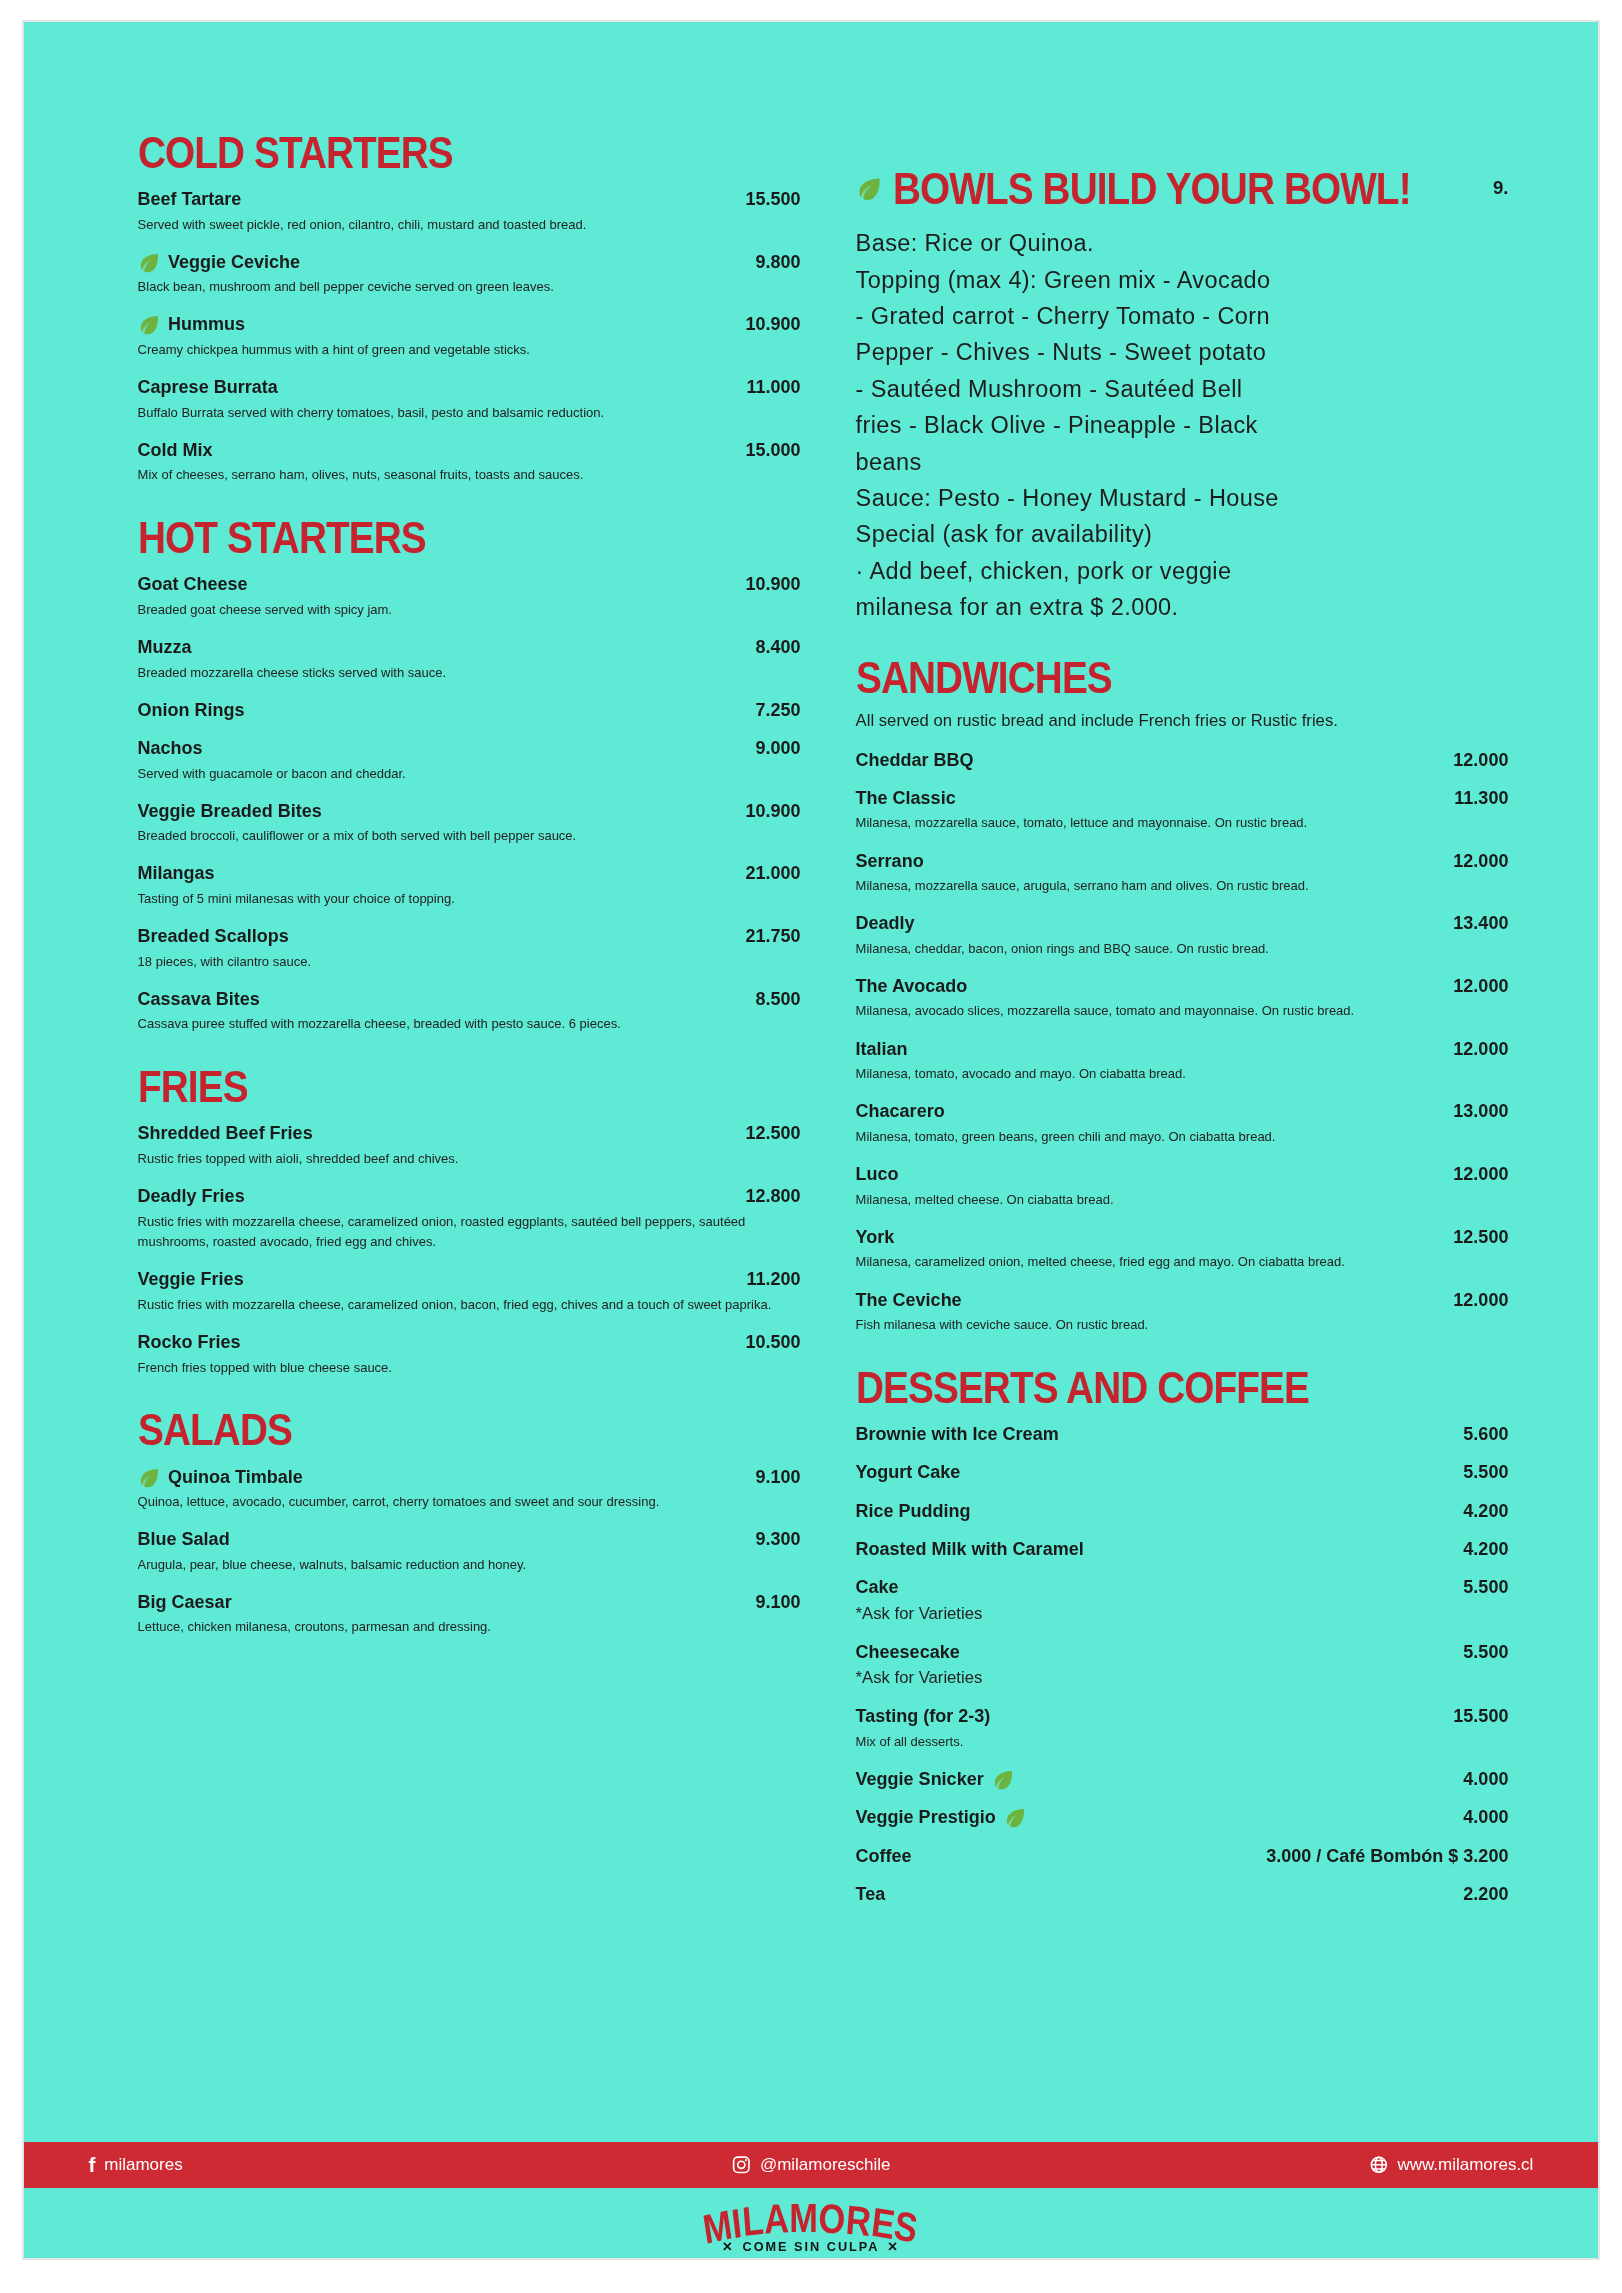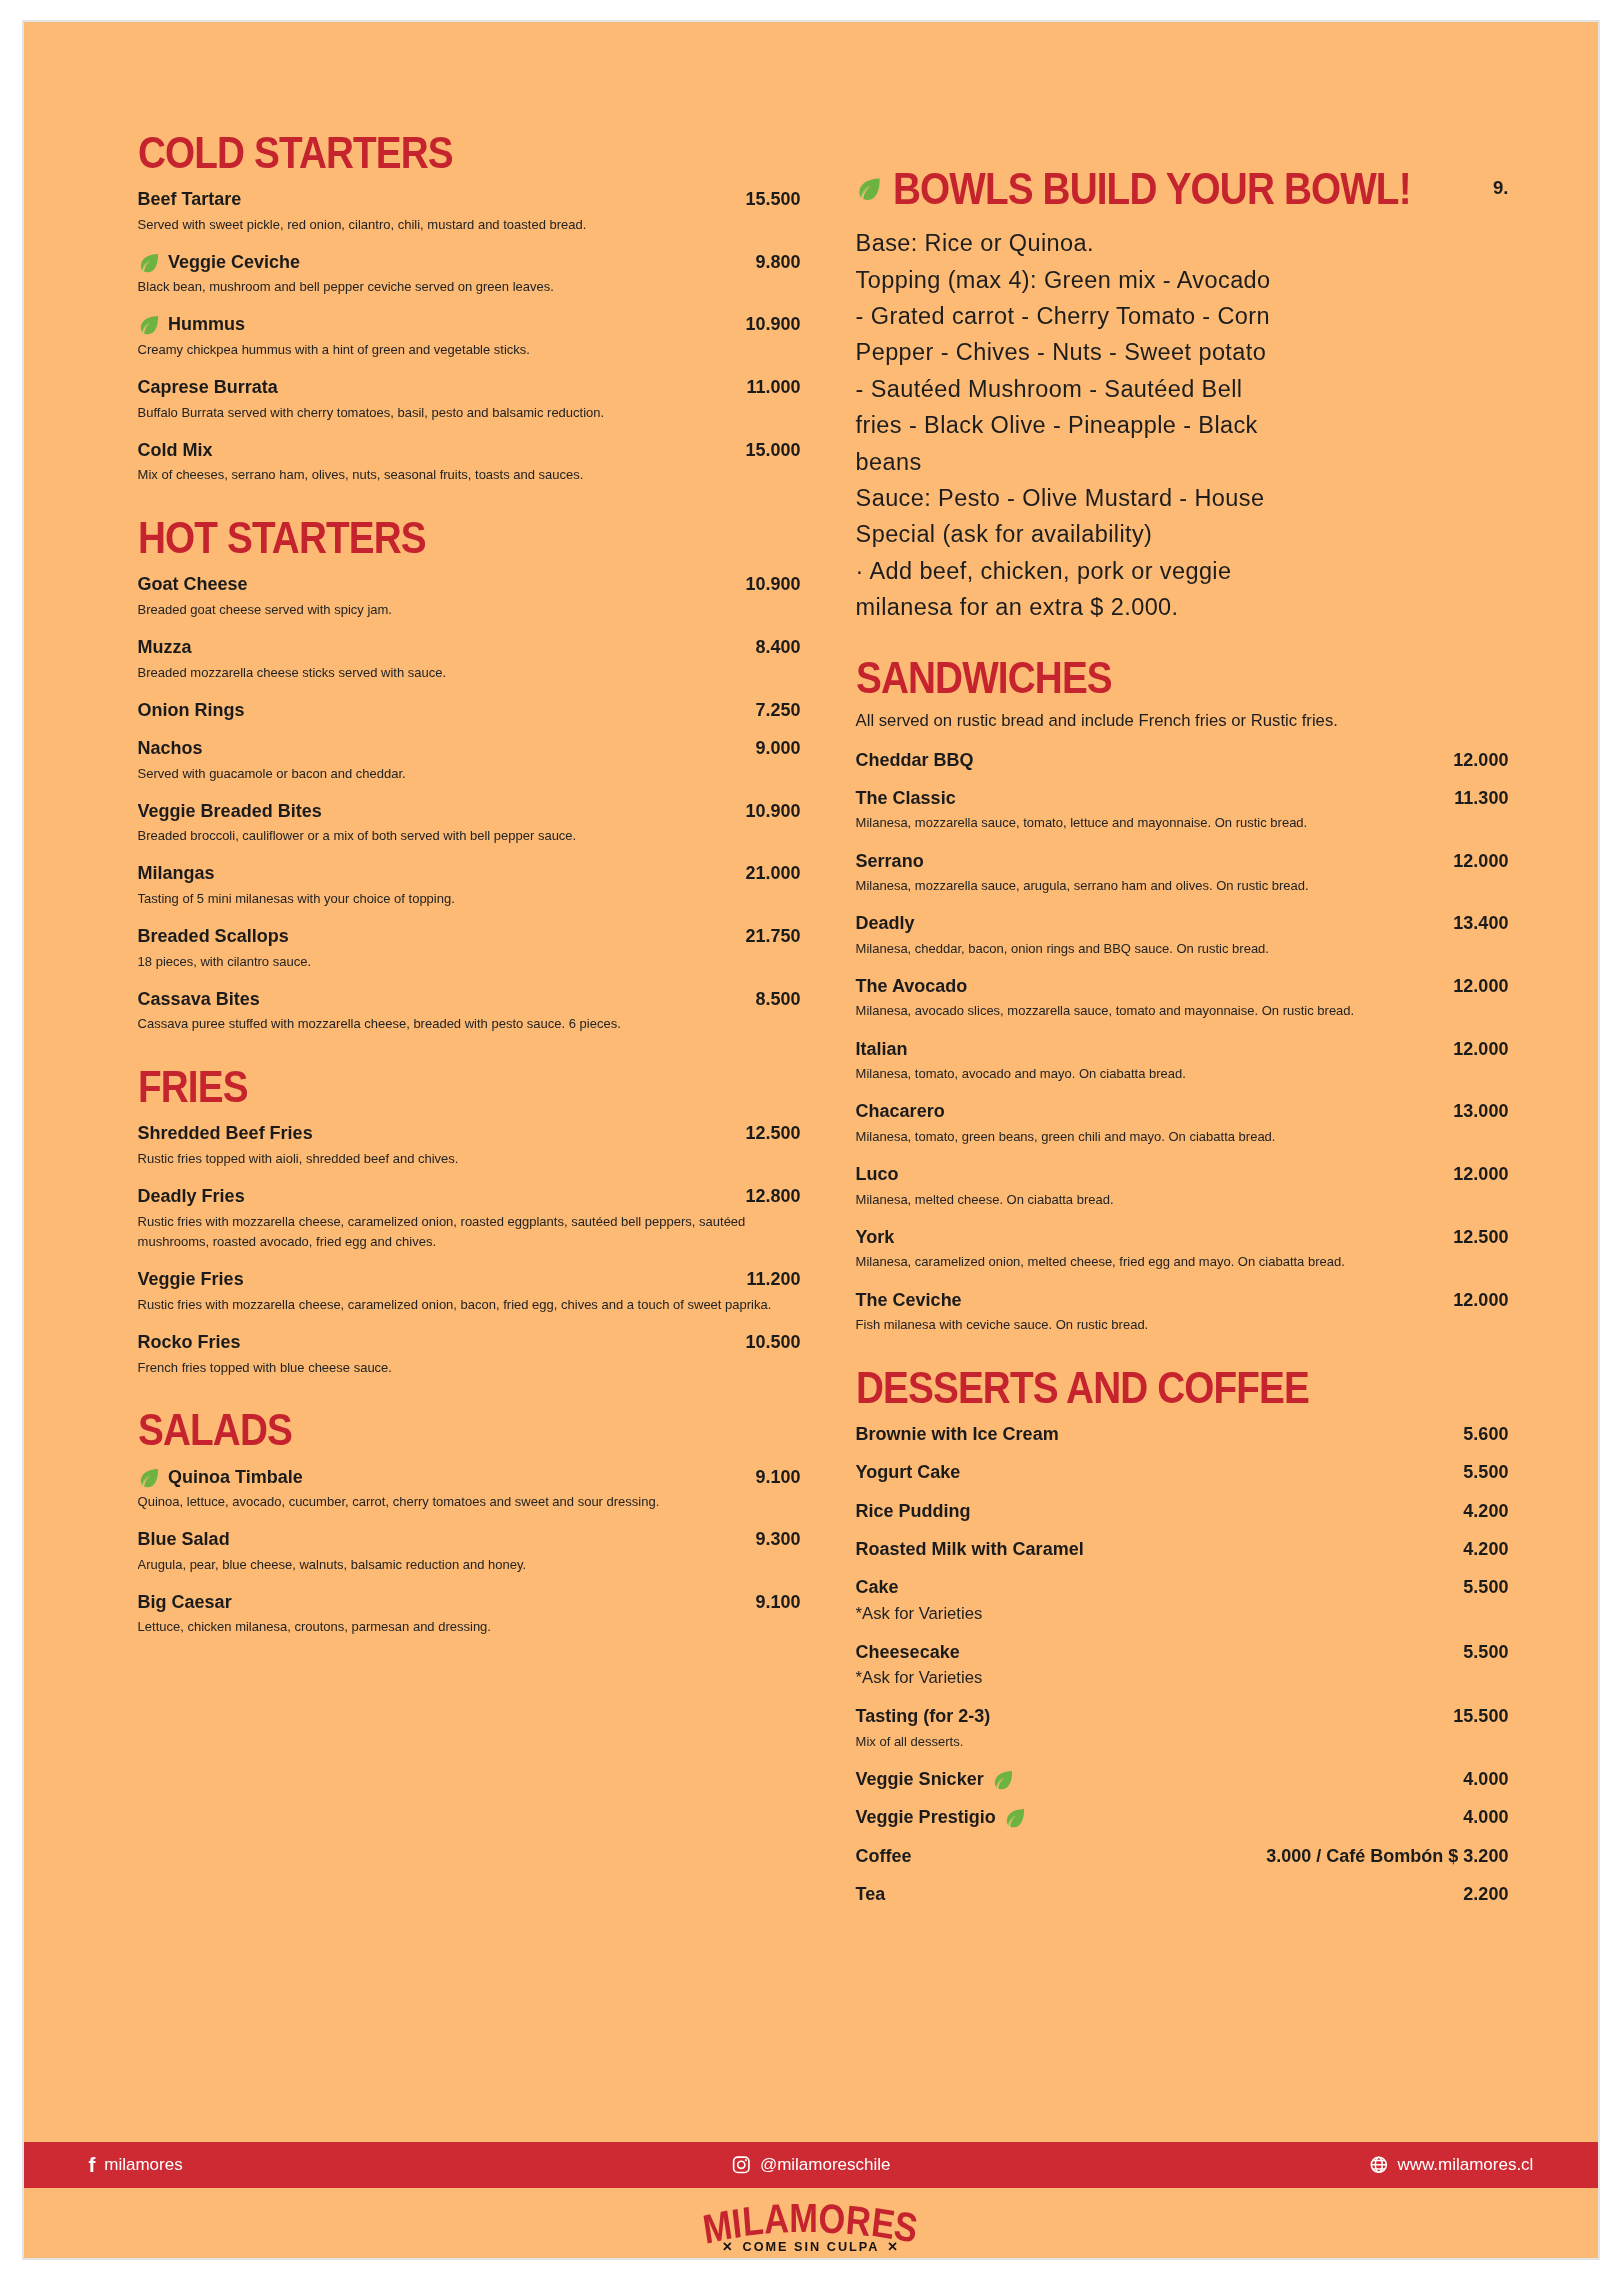--- a/index.html
+++ b/index.html
@@ -9,21 +9,21 @@
     --ink:#1b1b1b;
   }
   *{box-sizing:border-box;}
   html,body{margin:0;padding:0;}
   body{
     width:1622px;height:2294px;position:relative;background:#fff;
     font-family:"Liberation Sans",sans-serif;color:var(--ink);
   }
   .page{
     position:absolute;left:21.6px;top:19.6px;right:21.6px;bottom:34px;
-    border:2px solid #e4e4e4;background:#fdba74;overflow:hidden;
+    border:2px solid #e4e4e4;background:#5eead4;overflow:hidden;
   }
   .columns{
     position:absolute;top:110px;left:114px;right:90px;bottom:167px;
     display:flex;gap:55px;overflow:hidden;
   }
   .col-left{flex:0 0 663px;}
   .col-right{flex:1;min-width:0;margin-top:36px;}
 
   .menu-section{margin:0;}
   .menu-section + .menu-section{margin-top:31px;}
@@ -307,21 +307,21 @@
             <h2 class="section-title">BOWLS BUILD YOUR BOWL!</h2>
             <span class="section-price">9.800</span>
           </div>
           <div class="bowls-line">Base: Rice or Quinoa.</div>
           <div class="bowls-line">Topping (max 4): Green mix - Avocado</div>
           <div class="bowls-line">- Grated carrot - Cherry Tomato - Corn</div>
           <div class="bowls-line">Pepper - Chives - Nuts - Sweet potato</div>
           <div class="bowls-line">- Sautéed Mushroom - Sautéed Bell</div>
           <div class="bowls-line">fries - Black Olive - Pineapple - Black</div>
           <div class="bowls-line">beans</div>
-          <div class="bowls-line">Sauce: Pesto - Olive Mustard - House</div>
+          <div class="bowls-line">Sauce: Pesto - Honey Mustard - House</div>
           <div class="bowls-line">Special (ask for availability)</div>
           <div class="bowls-line">· Add beef, chicken, pork or veggie</div>
           <div class="bowls-line">milanesa for an extra $ 2.000.</div>
         </section>
         <section class="menu-section">
           <div class="heading-row">
             <h2 class="section-title">SANDWICHES</h2>
           </div>
           <p class="section-subtitle">All served on rustic bread and include French fries or Rustic fries.</p>
           <div class="menu-item">

